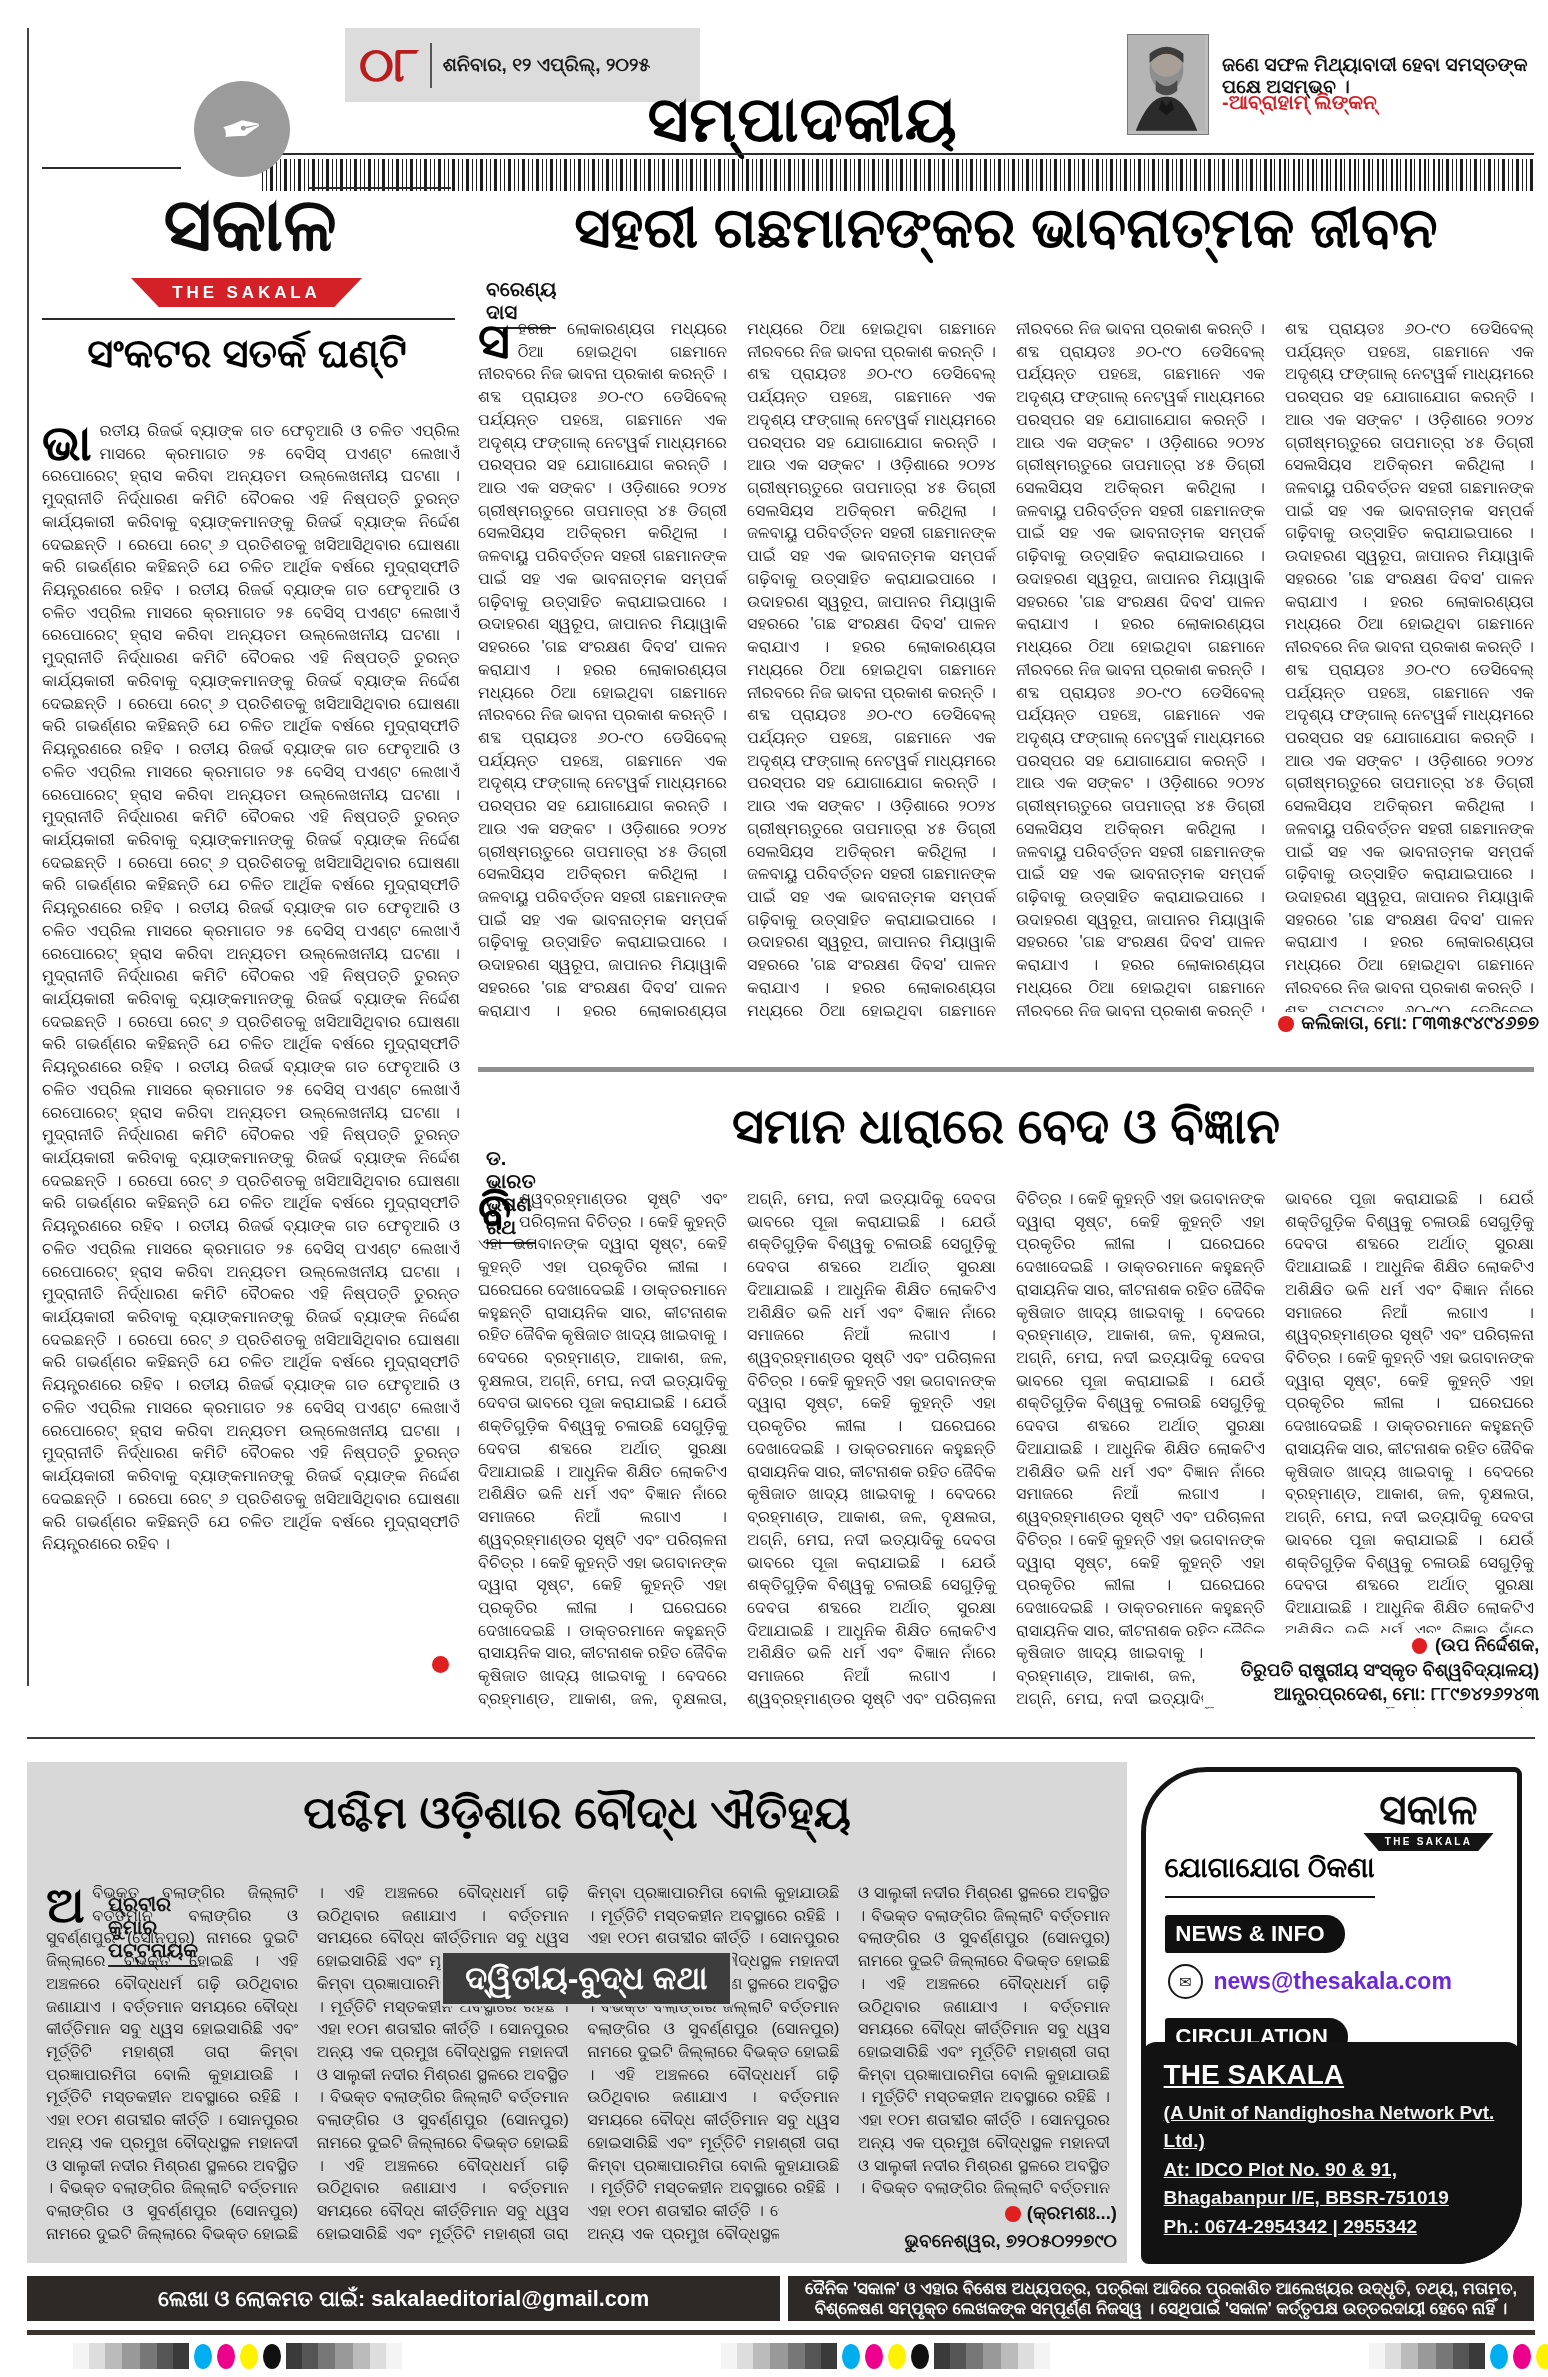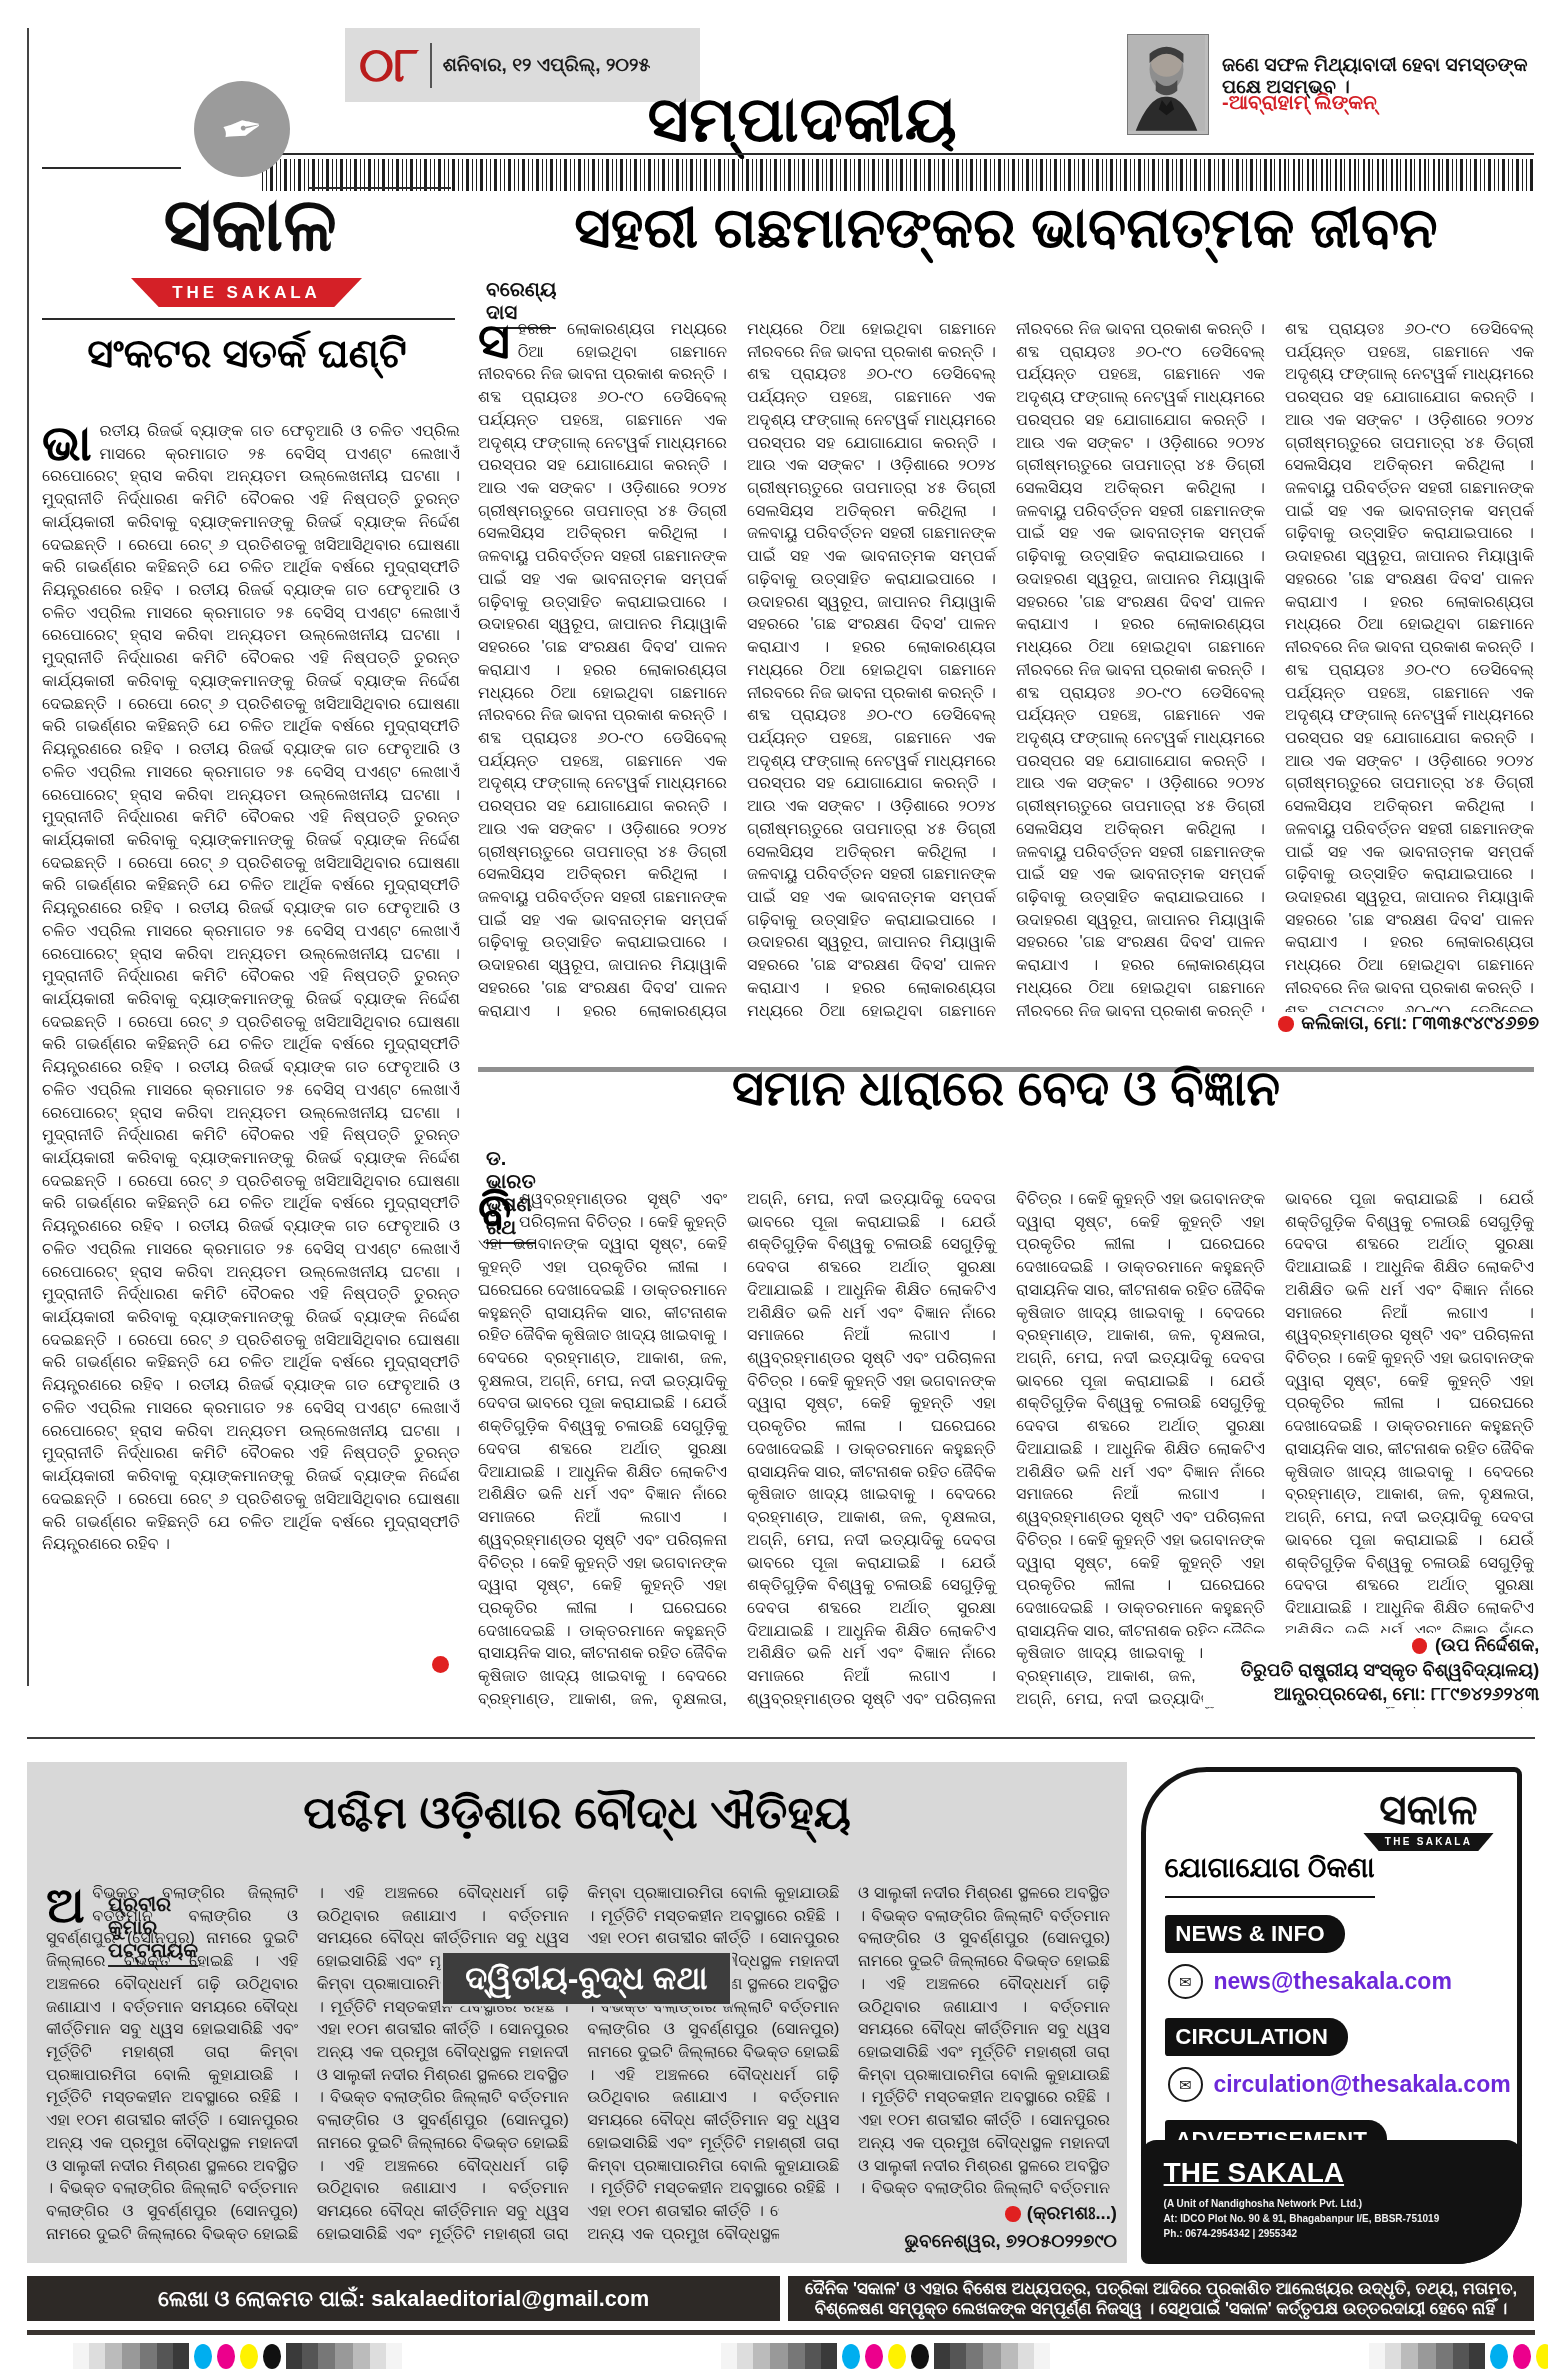--- a/index.html
+++ b/index.html
@@ -47,21 +47,21 @@
   
   .headline{font-weight:bold;color:#000;text-align:center;line-height:1.1;}
   #a1-title{left:478px;top:197px;width:1056px;font-size:56px;}
   .byline{font-size:20px;font-weight:bold;color:#111;border-bottom:2.3px solid #222;
     display:inline-block;padding-bottom:3.1px;}
   #a1-byline{left:486px;top:278px;}
   #a1-body{left:478px;top:318px;width:1056px;height:721px;column-count:4;column-gap:20px;}
   .signoff{font-size:18.5px;font-weight:bold;color:#111;text-align:right;}
   #a1-signoff{left:1249px;top:1012px;width:284px;background:#fff;padding-left:6.2px;}
   #divider1{left:478px;top:1067px;width:1056px;height:4.6px;background:#8f8f8f;}
-  #a2-title{left:478px;top:1062px;width:1056px;font-size:49px;}
+  #a2-title{left:478px;top:1100px;width:1056px;font-size:49px;}
   #a2-byline{left:486px;top:1147px;}
   #a2-body{left:478px;top:1188px;width:1056px;height:544px;column-count:4;column-gap:20px;}
   #a2-signoff{left:1203px;top:1633px;width:330px;background:#fff;padding-left:6.2px;line-height:1.35;}
   #a2-signoff .role{font-size:18px;}
   
   #divider2{left:27px;top:1737px;width:1508px;height:2.3px;background:#3c3c3c;}
   #gray-panel{left:27px;top:1762px;width:1100px;height:501px;background:#d8d8d8;}
   #a3-title{left:27px;top:1788px;width:1100px;font-size:45px;}
   #a3-byline{left:108px;top:1893px;}
   #a3-body{left:46px;top:1882px;width:1064px;height:369px;column-count:4;column-gap:18.5px;}
@@ -80,21 +80,21 @@
     border-bottom:2.3px solid #111;display:inline-block;padding-bottom:11px;}
   .pill{background:#101010;color:#fff;font-weight:bold;font-size:22.4px;
     padding:6.2px 20px 6.2px 10.8px;border-radius:3.1px 18.5px 18.5px 3.1px;display:inline-block;margin-top:17px;}
   .email-row{display:flex;align-items:center;gap:10.8px;margin:10.8px 0 1.5px 3.1px;}
   .env{width:31px;height:31px;border:2.3px solid #1a1a1a;border-radius:50%;
     display:flex;align-items:center;justify-content:center;font-size:14.7px;color:#1a1a1a;flex:0 0 auto;}
   .email{font-size:23px;font-weight:bold;color:#6d28d9;}
   #company{position:absolute;left:-5.4px;bottom:-5.4px;width:381px;box-sizing:border-box;
     background:#121212;color:#fff;border-radius:15.4px 15.4px 66px 15.4px;padding:17px 20px 23px 23px;}
   #company .name{font-size:28px;font-weight:bold;text-decoration:underline;margin-bottom:7.7px;}
-  #company .line{font-size:10px;font-weight:bold;line-height:1.5;color:#f2f2f2;}
+  #company .line{font-size:19px;font-weight:bold;line-height:1.5;color:#f2f2f2;text-decoration:underline;}
   
   .footer-box{background:#2d2926;color:#fff;display:flex;align-items:center;justify-content:center;}
   #footer-left{left:27px;top:2276px;width:753px;height:45px;font-size:21.6px;font-weight:bold;}
   #footer-right{left:788px;top:2276px;width:746px;height:45px;font-size:16.6px;font-weight:bold;
     text-align:center;padding:0 7.7px;box-sizing:border-box;}
   #footer-rule{left:27px;top:2330px;width:1508px;height:5.4px;background:#3a3430;}
   
   .regmark{top:2343px;height:26px;display:flex;align-items:center;gap:4.6px;}
   .grad{width:116px;height:26px;background:linear-gradient(90deg,#f4f4f4 0 14%,#ddd 14% 28%,#bbb 28% 42%,#999 42% 58%,#777 58% 72%,#555 72% 86%,#3a3a3a 86% 100%);}
   .grad.rev{background:linear-gradient(90deg,#3a3a3a 0 14%,#555 14% 28%,#777 28% 42%,#999 42% 58%,#bbb 58% 72%,#ddd 72% 86%,#f4f4f4 86% 100%);}

